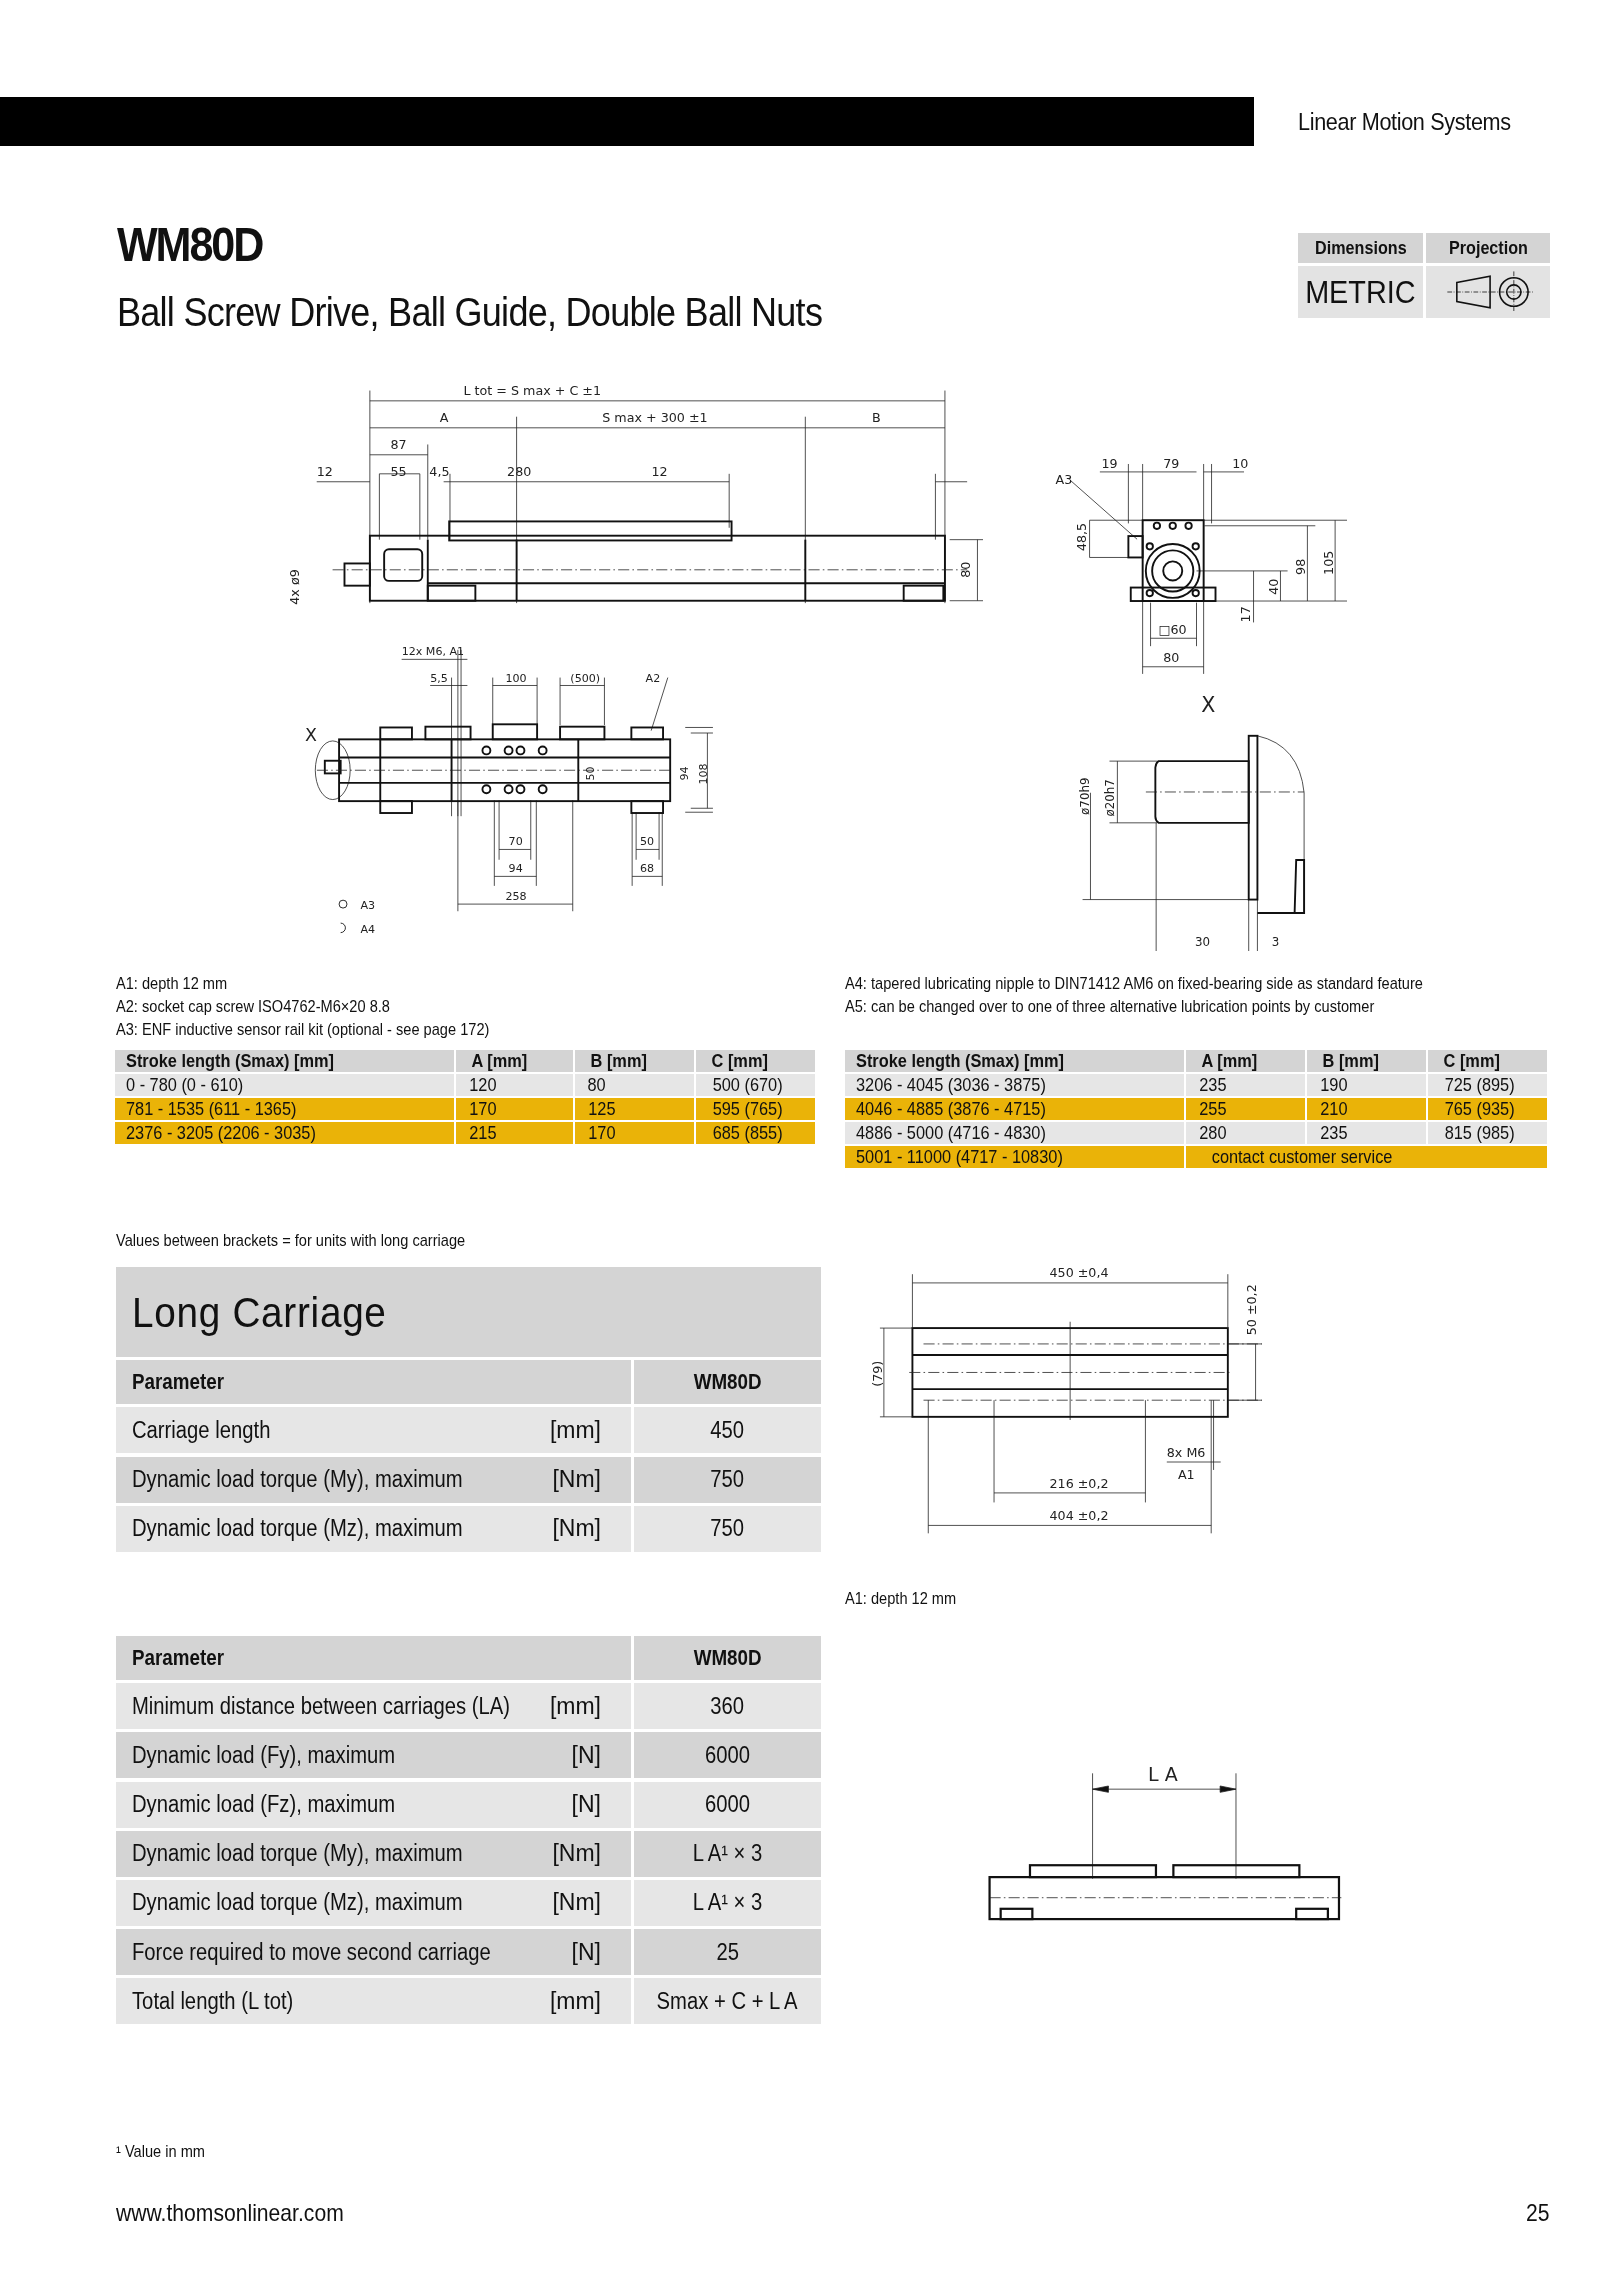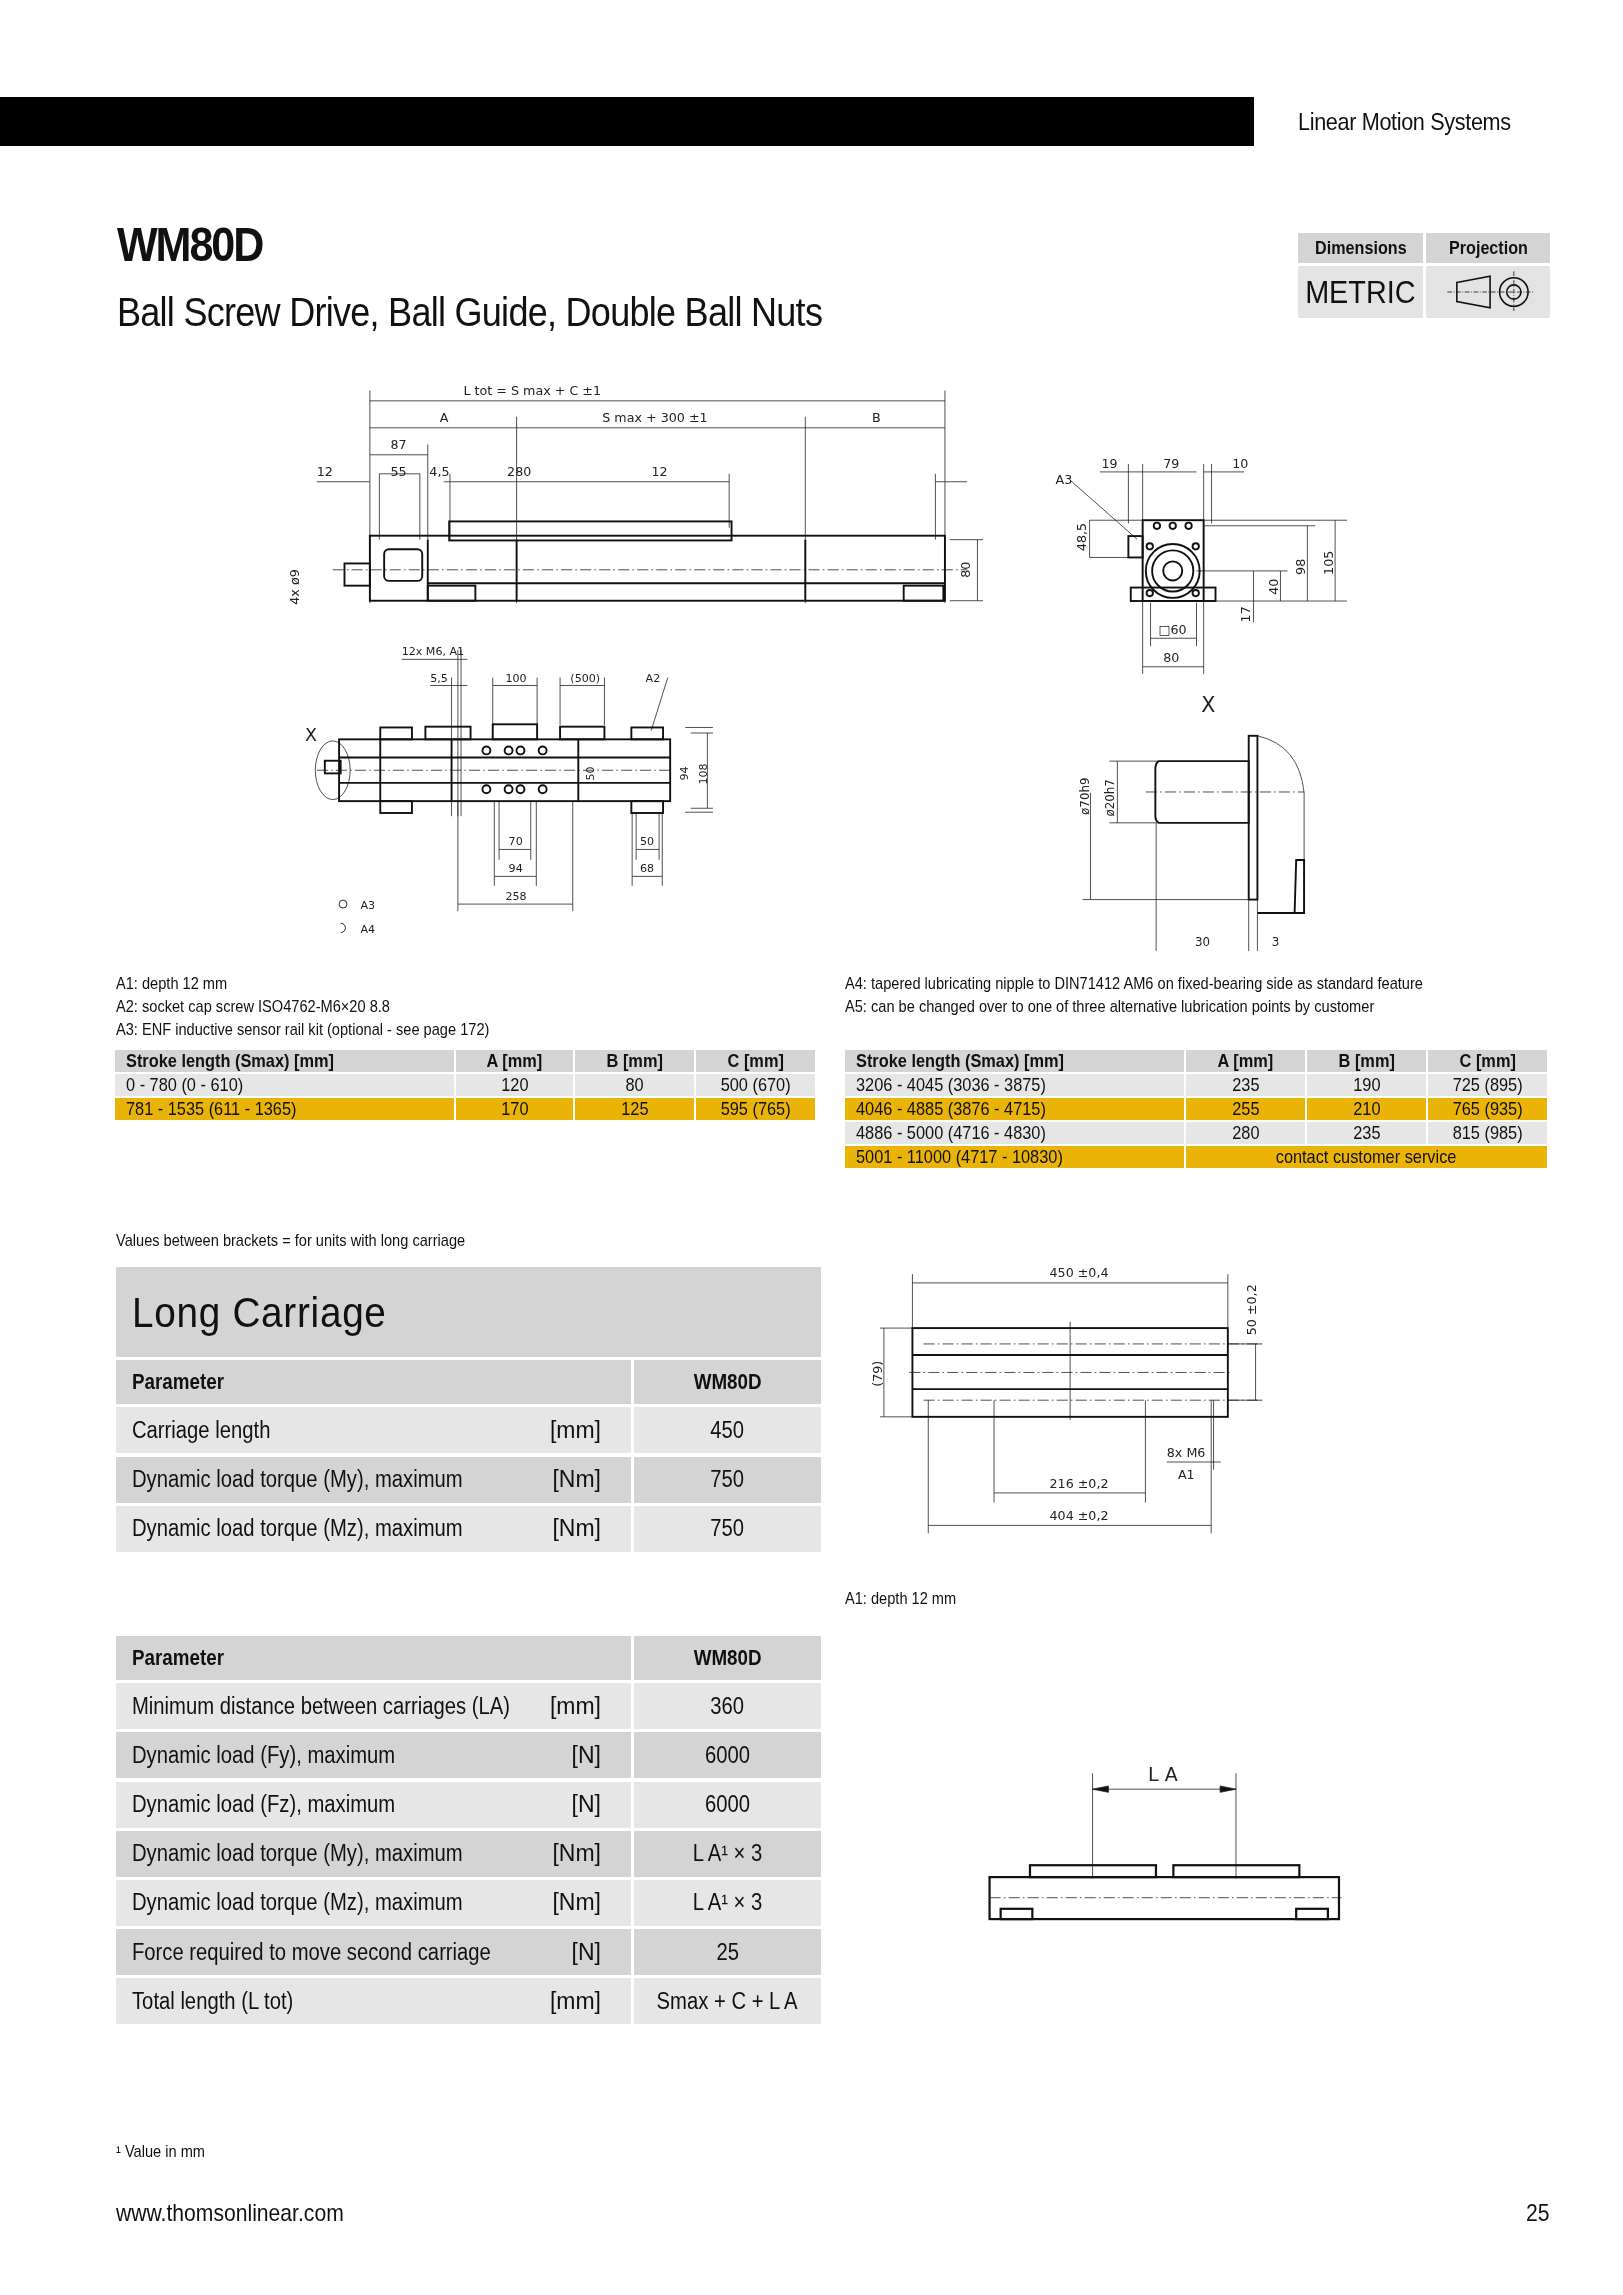--- a/index.html
+++ b/index.html
@@ -27,21 +27,21 @@
     .drawing text { font-family: "DejaVu Sans", sans-serif; fill: #222; }
 
     .notes { position: absolute; font-size: 16.6px; line-height: 23px; }
     .notes div { transform: scaleX(0.88); transform-origin: left top; white-space: nowrap; }
 
     table.stroke { position: absolute; border-collapse: separate; border-spacing: 2.4px; }
     table.stroke td, table.stroke th { height: 16px; font-size: 19px; padding: 0 11px; white-space: nowrap; margin-left: 12px; }
     table.stroke th { background: #d4d4d4; font-weight: bold; }
     table.stroke tr.r-odd td { background: #e6e6e6; }
     table.stroke tr.r-even td { background: #eab308; }
-    table.stroke .num { text-align: center; text-decoration: underline; }
+    table.stroke .num { text-align: left; text-decoration: underline; }
     table.stroke .txt { text-align: left; }
     .cond { display: inline-block; transform: scaleX(0.86); transform-origin: center; }
     .condl { display: inline-block; transform: scaleX(0.86); transform-origin: left center; }
 
     .caption { position: absolute; font-size: 16.6px; }
     .caption span { display: inline-block; transform: scaleX(0.88); transform-origin: left top; white-space: nowrap; }
 
     .spec-block { position: absolute; left: 116px; width: 705px; }
     .spec-title { height: 90px; background: #d4d4d4; display: flex; align-items: center; padding-left: 16px; font-size: 43px; letter-spacing: 0.8px; margin-bottom: 3.2px; }
     .spec-title span { display: inline-block; transform: scaleX(0.9); transform-origin: left center; }
@@ -347,20 +347,26 @@
     <td class="num"><span class="cond">120</span></td>
     <td class="num"><span class="cond">80</span></td>
     <td class="num"><span class="cond">500 (670)</span></td>
   </tr>
   <tr class="r-even">
     <td class="txt"><span class="condl">781 - 1535 (611 - 1365)</span></td>
     <td class="num"><span class="cond">170</span></td>
     <td class="num"><span class="cond">125</span></td>
     <td class="num"><span class="cond">595 (765)</span></td>
   </tr>
+  <tr class="r-even">
+    <td class="txt"><span class="condl">2376 - 3205 (2206 - 3035)</span></td>
+    <td class="num"><span class="cond">215</span></td>
+    <td class="num"><span class="cond">170</span></td>
+    <td class="num"><span class="cond">685 (855)</span></td>
+  </tr>
 </tbody>
   </table>
 <div class="caption" style="left:116px; top:1231px;"><span>Values between brackets = for units with long carriage</span></div>
 
 <table class="stroke" style="left:843px; top:1048px;">
   <colgroup>
       <col style="width:339px">
       <col style="width:119px">
       <col style="width:119px">
       <col style="width:119px">

